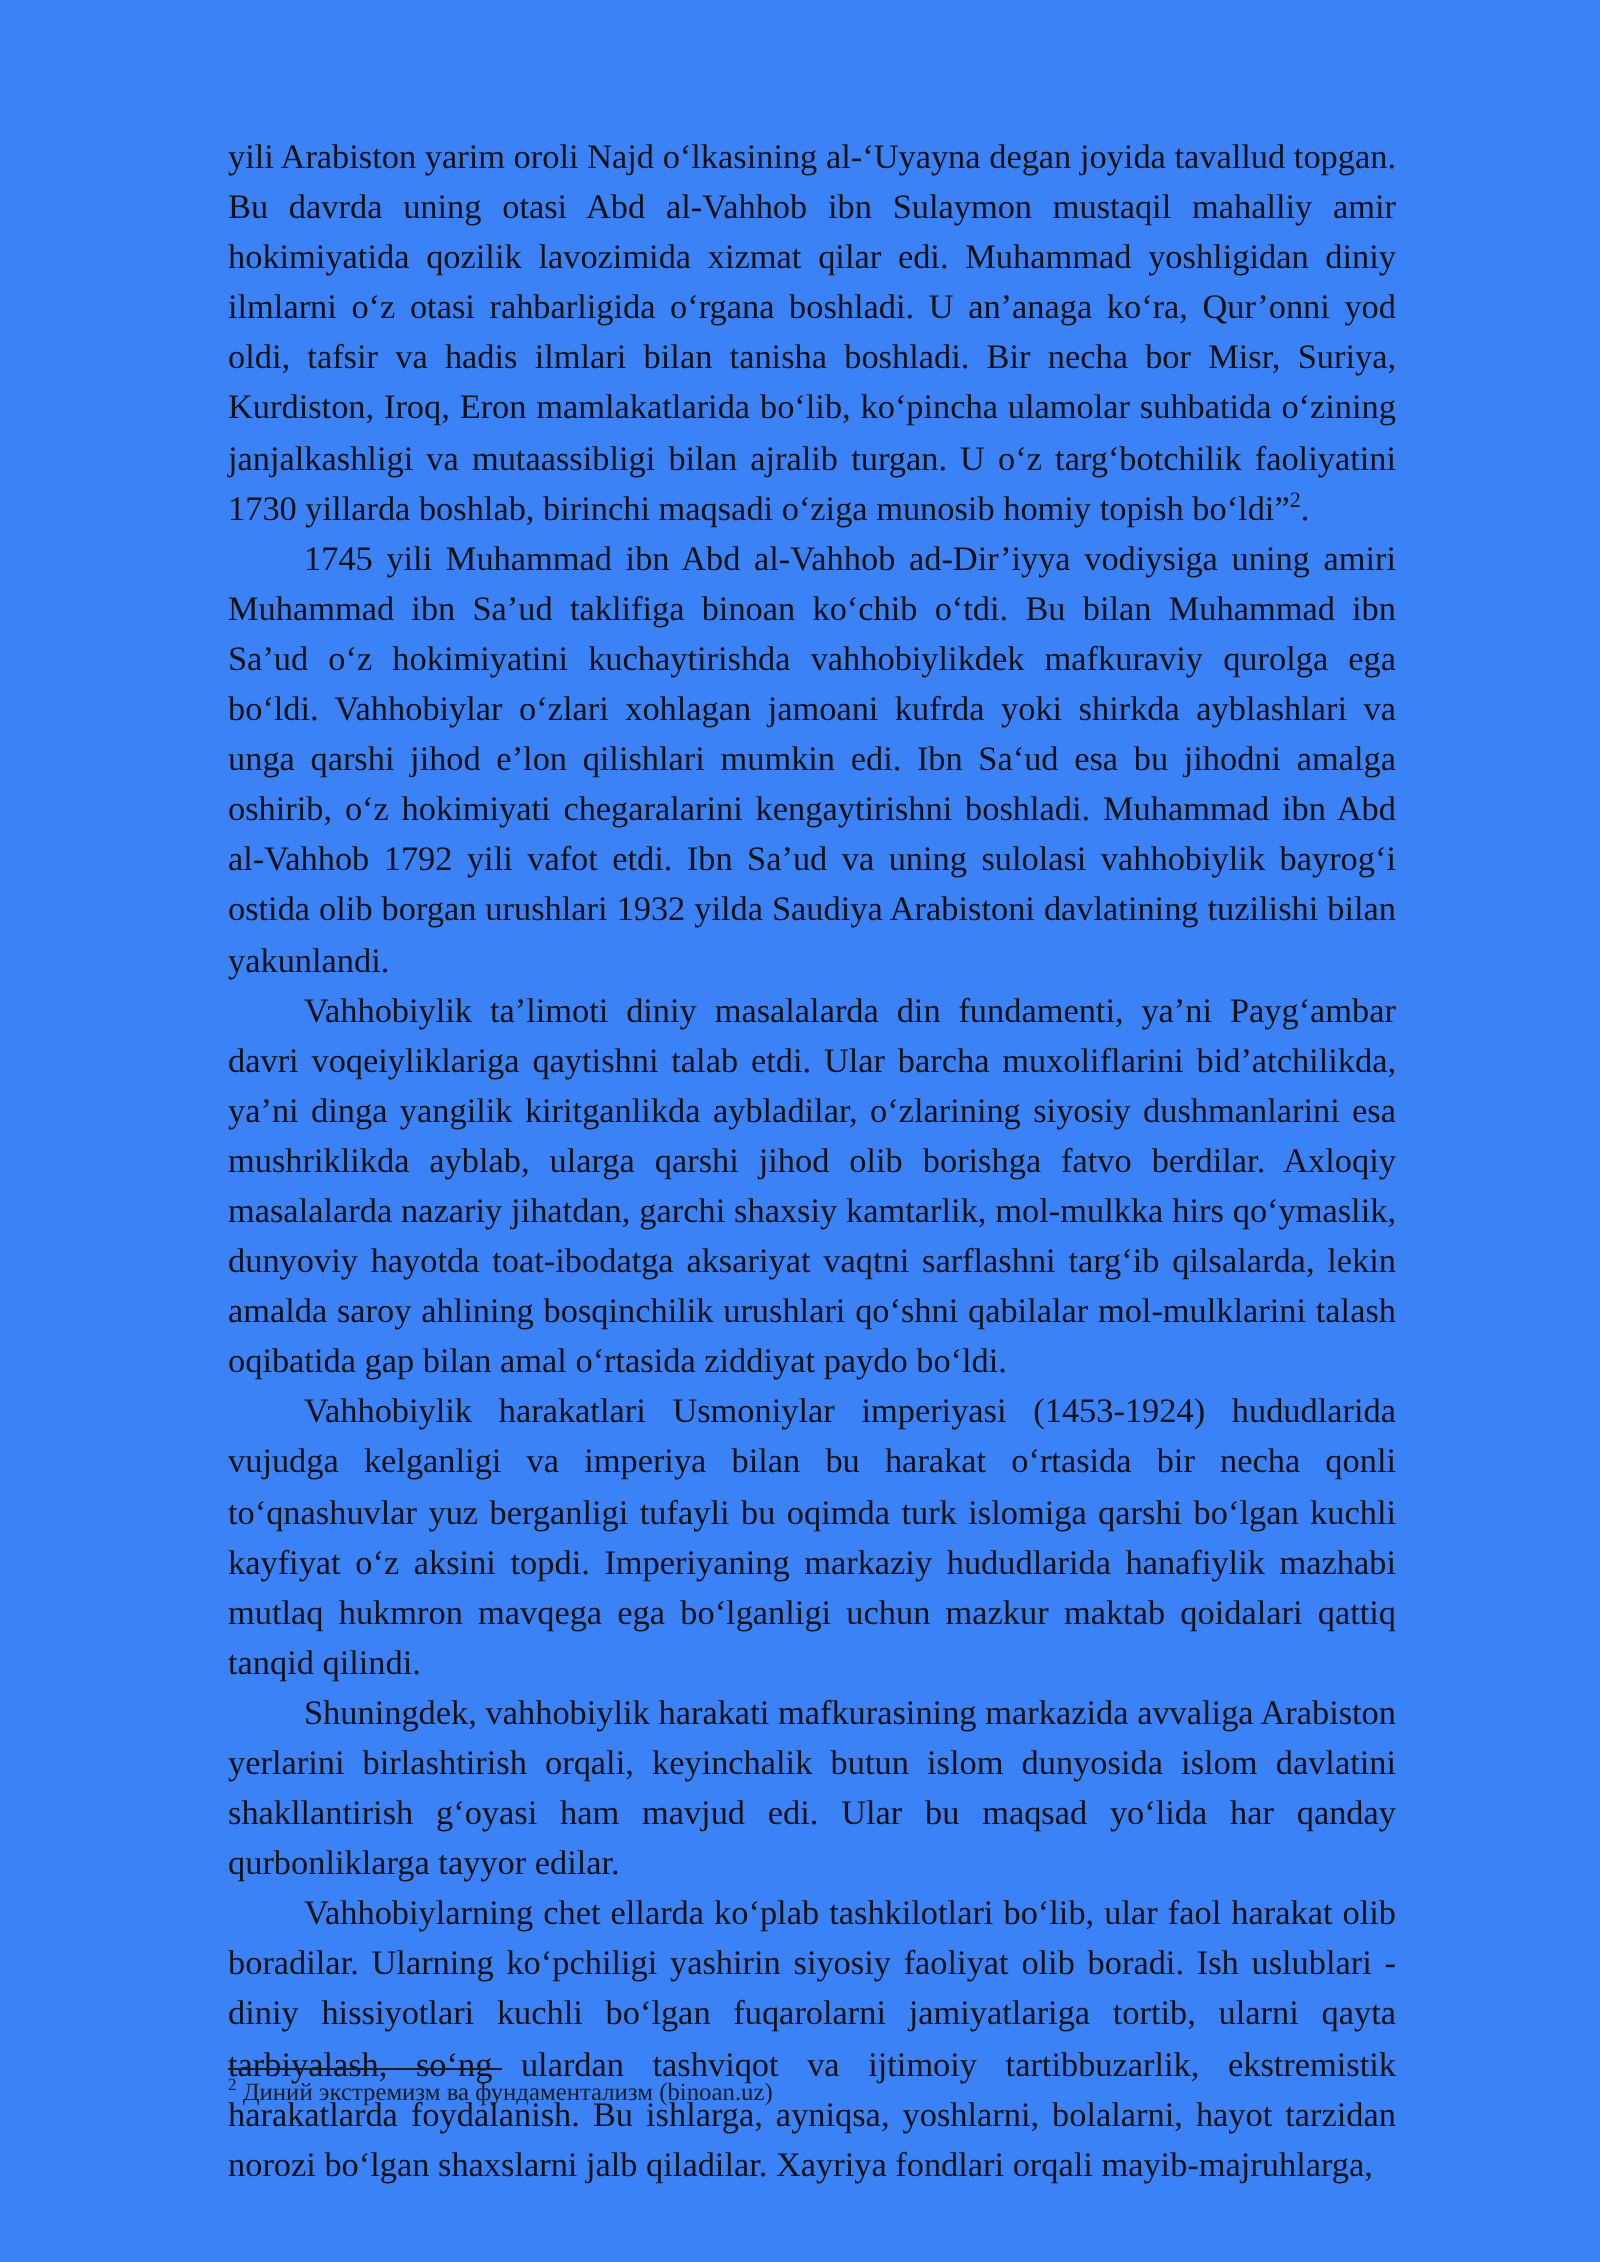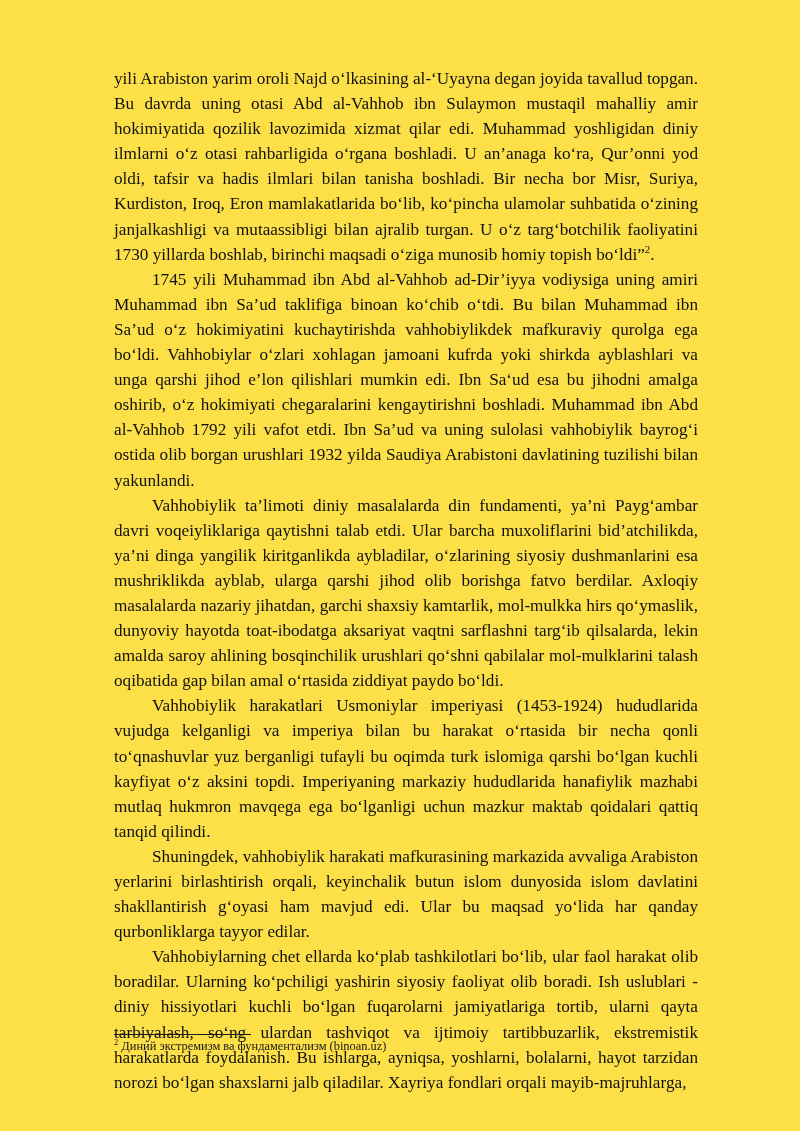--- a/index.html
+++ b/index.html
@@ -11,21 +11,21 @@
     width: 800px;
     height: 1131px;
     overflow: hidden;
     font-family: "Liberation Serif", "DejaVu Serif", serif;
     color: #000000;
   }
   .page {
     position: relative;
     width: 800px;
     height: 1131px;
-    background: #fde047;
+    background: #3b82f6;
     box-sizing: border-box;
   }
   .content {
     position: absolute;
     left: 114px;
     top: 66px;
     width: 584px;
   }
   .para {
     margin: 0;

